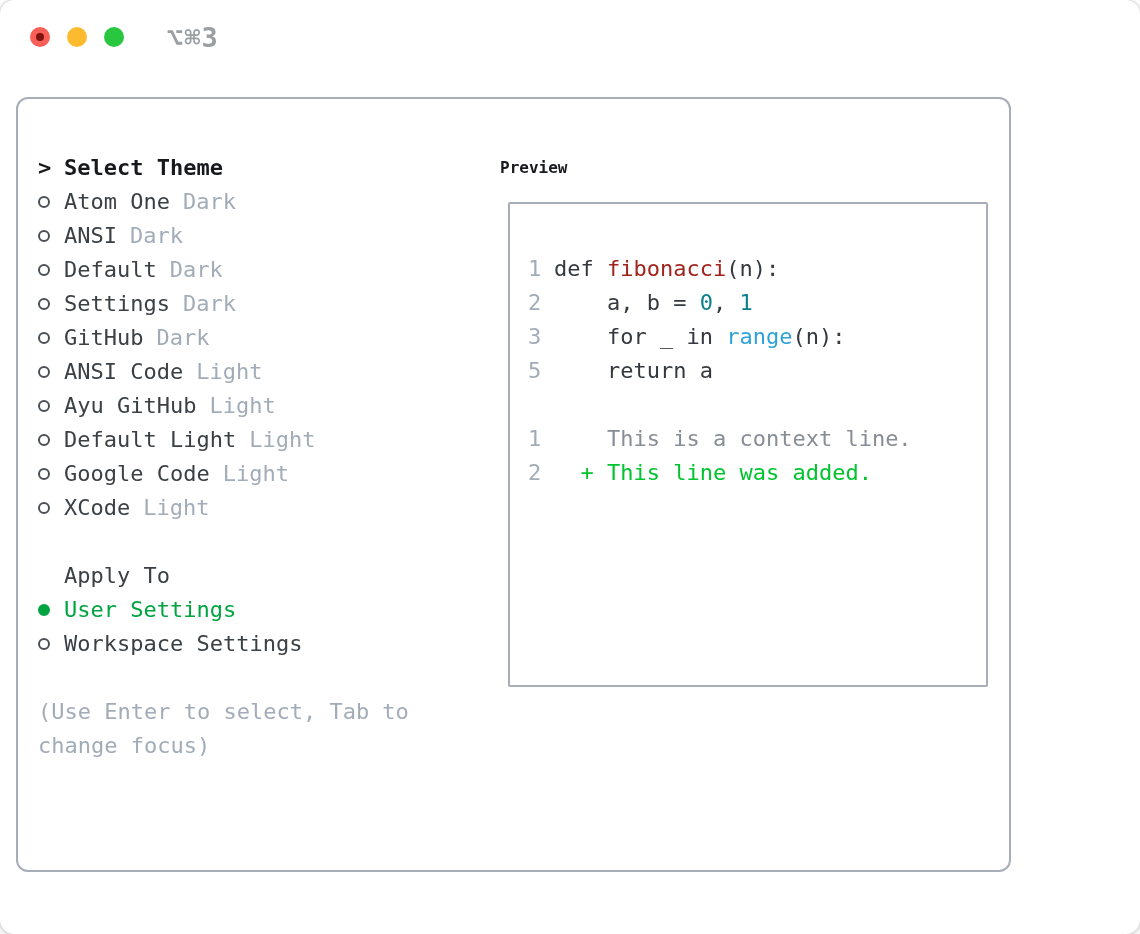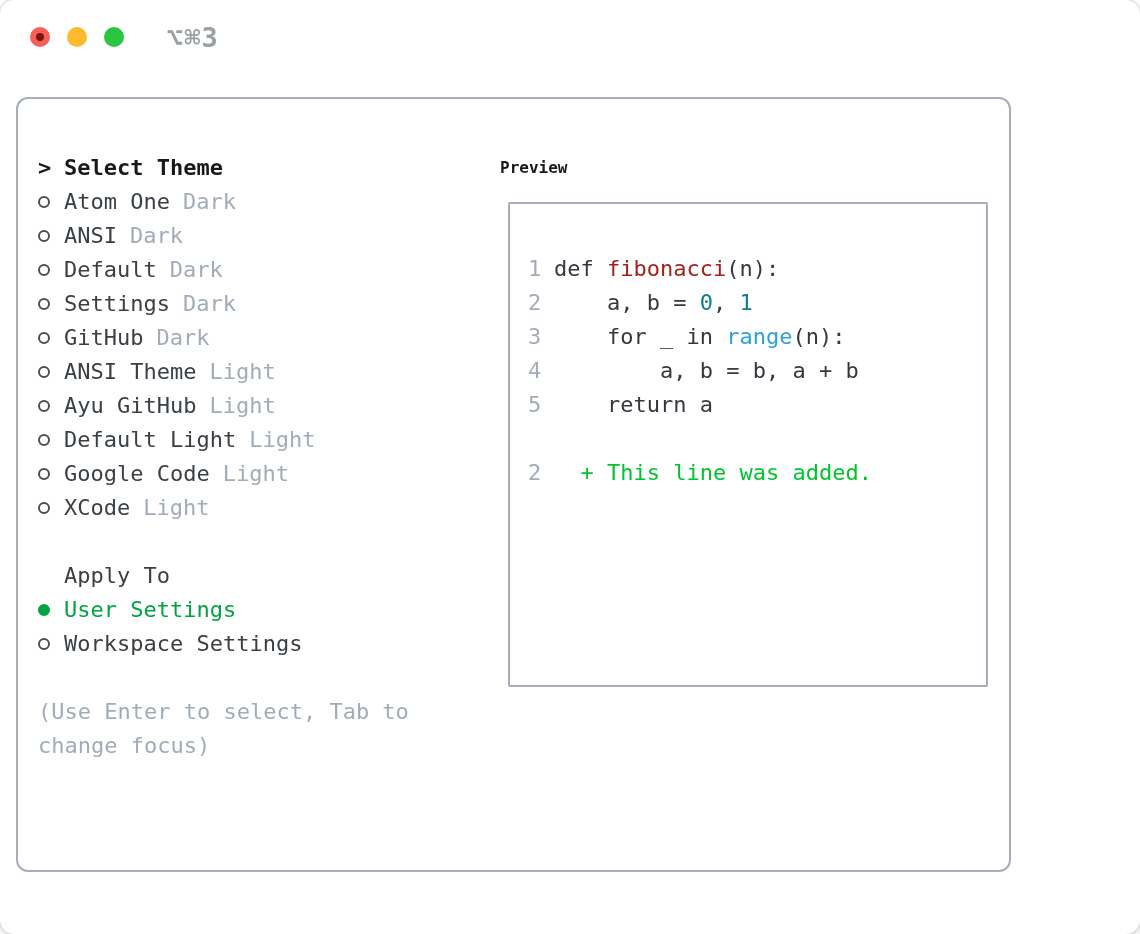--- a/index.html
+++ b/index.html
@@ -73,21 +73,21 @@
 
     <div class="leftcol">
 
       <div class="row"><span class="marker chev">&gt;</span><span class="bold">Select Theme</span></div>
 
       <div class="row"><span class="marker"><span class="dot"></span></span><span class="tname">Atom One</span><span class="ttype">Dark</span></div>
       <div class="row"><span class="marker"><span class="dot"></span></span><span class="tname">ANSI</span><span class="ttype">Dark</span></div>
       <div class="row"><span class="marker"><span class="dot"></span></span><span class="tname">Default</span><span class="ttype">Dark</span></div>
       <div class="row"><span class="marker"><span class="dot"></span></span><span class="tname">Settings</span><span class="ttype">Dark</span></div>
       <div class="row"><span class="marker"><span class="dot"></span></span><span class="tname">GitHub</span><span class="ttype">Dark</span></div>
-      <div class="row"><span class="marker"><span class="dot"></span></span><span class="tname">ANSI Theme</span><span class="ttype">Light</span></div>
+      <div class="row"><span class="marker"><span class="dot"></span></span><span class="tname">ANSI Code</span><span class="ttype">Light</span></div>
       <div class="row"><span class="marker"><span class="dot"></span></span><span class="tname">Ayu GitHub</span><span class="ttype">Light</span></div>
       <div class="row"><span class="marker"><span class="dot"></span></span><span class="tname">Default Light</span><span class="ttype">Light</span></div>
       <div class="row"><span class="marker"><span class="dot"></span></span><span class="tname">Google Code</span><span class="ttype">Light</span></div>
       <div class="row"><span class="marker"><span class="dot"></span></span><span class="tname">XCode</span><span class="ttype">Light</span></div>
 
       <div class="row apply-head"><span class="marker"></span><span>Apply To</span></div>
       <div class="row selected"><span class="marker"><span class="dot"></span></span><span class="oname">User Settings</span></div>
       <div class="row"><span class="marker"><span class="dot"></span></span><span class="tname">Workspace Settings</span></div>
 
       <div class="hint">
@@ -96,21 +96,21 @@
       </div>
     </div>
 
     <div class="rightcol">
       <div class="preview-head bold">Preview</div>
 
       <div class="pbox">
         <div class="pline"><span class="lnum">1</span><span class="seg c-fg">def </span><span class="seg c-func">fibonacci</span><span class="seg c-fg">(n):</span></div>
         <div class="pline"><span class="lnum">2</span><span class="seg c-fg">    a, b = </span><span class="seg c-num">0</span><span class="seg c-fg">, </span><span class="seg c-num">1</span></div>
         <div class="pline"><span class="lnum">3</span><span class="seg c-fg">    for _ in </span><span class="seg c-blt">range</span><span class="seg c-fg">(n):</span></div>
-        <div class="pline"><span class="lnum">4</span><span class="seg c-fg">        a, b = b, a + b</span></div>
         <div class="pline"><span class="lnum">5</span><span class="seg c-fg">    return a</span></div>
         <div class="pline"></div>
+        <div class="pline"><span class="lnum">1</span><span class="seg c-ctx">    This is a context line.</span></div>
         <div class="pline"><span class="lnum">2</span><span class="seg c-add">  + This line was added.</span></div>
       </div>
     </div>
 
   </div>
 </div>
 
 </body></html>

